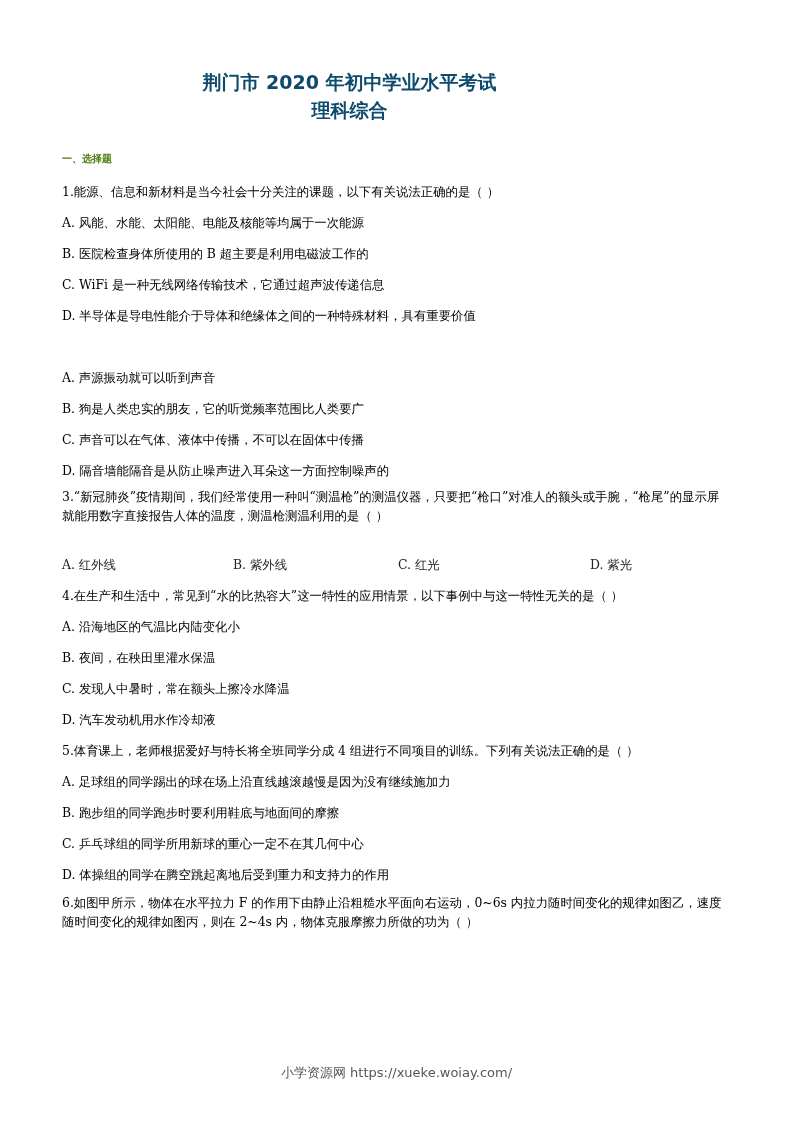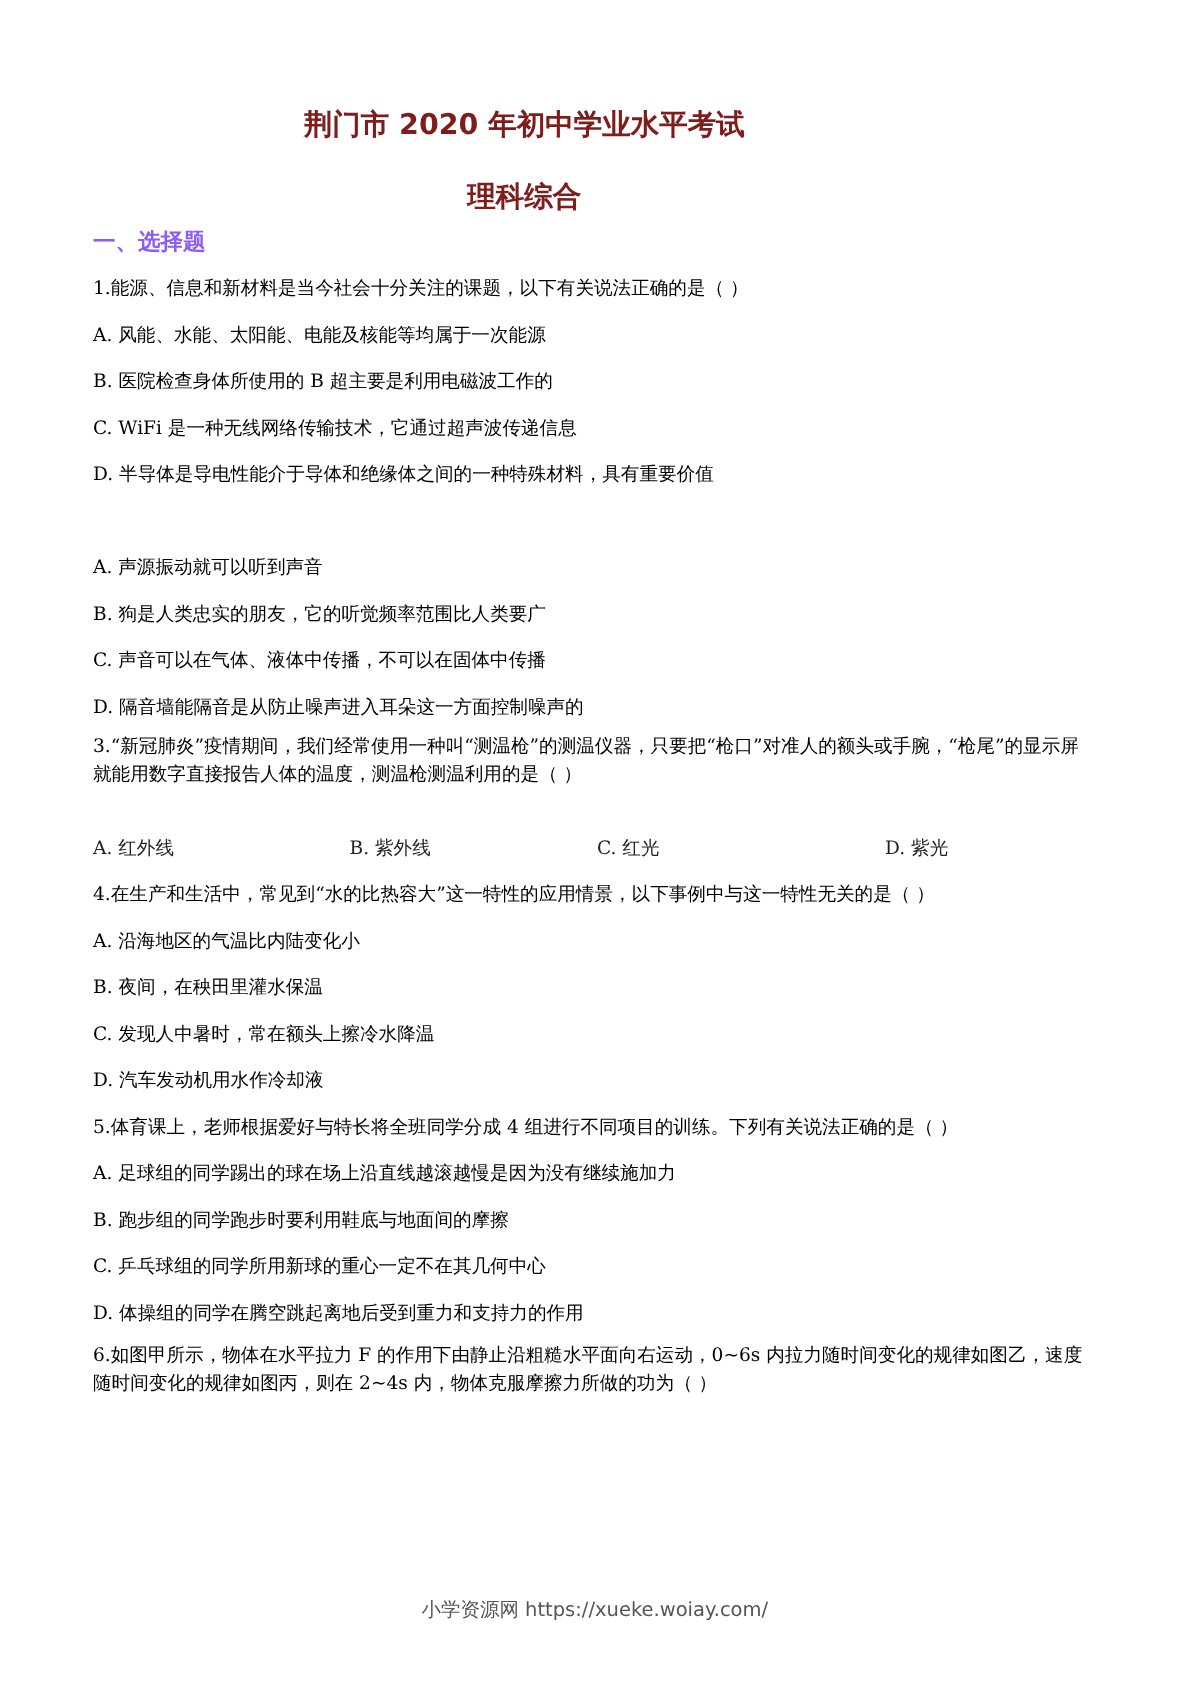--- a/index.html
+++ b/index.html
@@ -20,31 +20,31 @@
       left: 0; top: 0;
       width: 793px;
       height: 1122px;
     }
     .title {
       position: absolute;
       left: 0; width: 699px;
       text-align: center;
       font-family: "DejaVu Sans", "Liberation Sans", sans-serif;
       font-weight: bold;
-      color: #7f1d1d;
+      color: #0c4a6e;
     }
     .title-main { top: 70px; font-size: 19px; }
-    .title-sub { top: 118px; font-size: 19px; }
+    .title-sub { top: 98px; font-size: 19px; }
     .section-heading {
       position: absolute;
       left: 62px; top: 152px;
       font-family: "DejaVu Sans", "Liberation Sans", sans-serif;
       font-weight: bold;
-      font-size: 15px;
-      color: #8b5cf6;
+      font-size: 10px;
+      color: #4d7c0f;
     }
     .line {
       position: absolute;
       left: 62px;
       font-size: 12.4px;
       line-height: 16px;
       white-space: nowrap;
       color: #000000;
     }
     .line.wrap {

